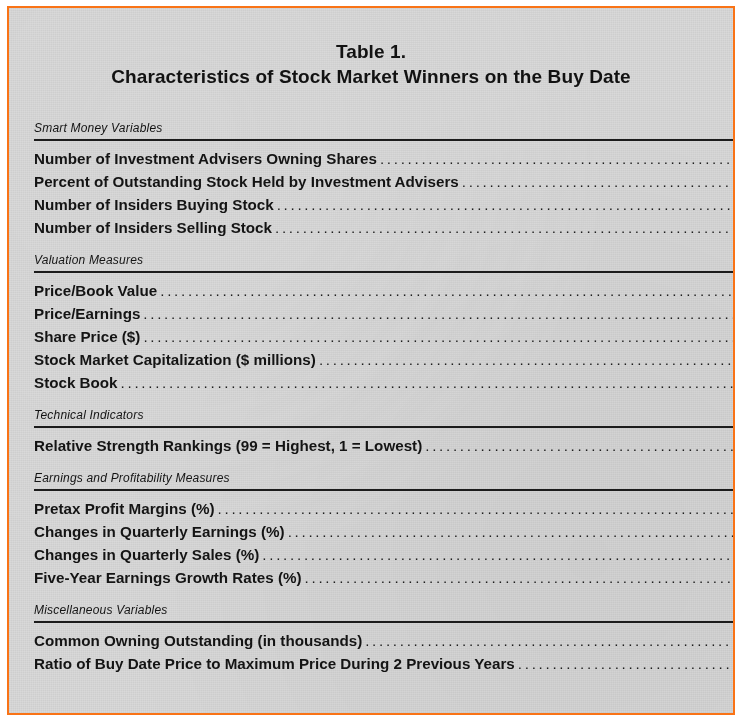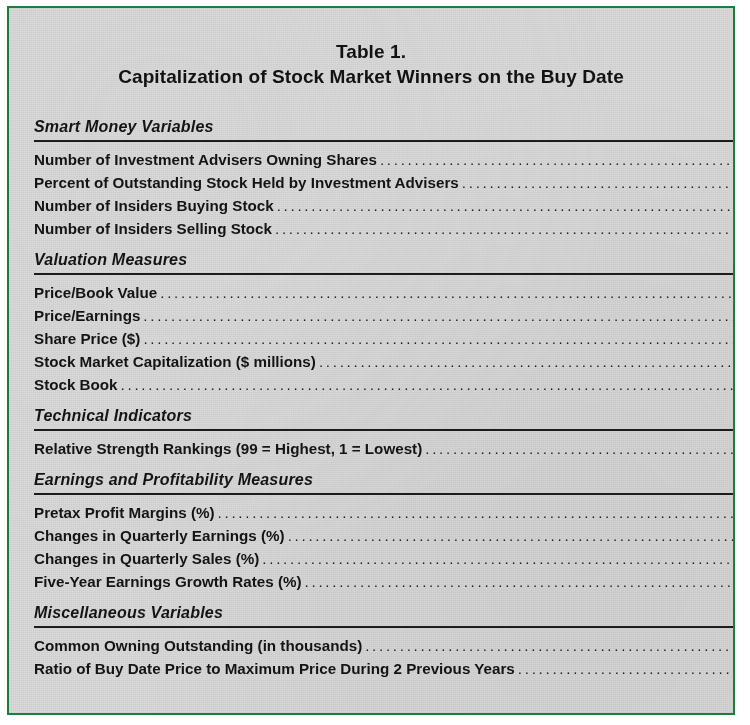--- a/index.html
+++ b/index.html
@@ -15,21 +15,21 @@
   }
 
   
   #page-frame {
     position: absolute;
     left: 7px;
     top: 6px;
     width: 728px;
     height: 709px;
     background: #d9d9d9;
-    border: 2px solid #15803d;
+    border: 2px solid #f97316;
     box-sizing: border-box;
     overflow: hidden;
   }
   
   #page-frame::before {
     content: "";
     position: absolute;
     inset: 0;
     pointer-events: none;
     background-image:
@@ -73,23 +73,23 @@
   
   .col-label { width: auto; }
 
   
   tr.section-row td {
     padding-top: 11px;
     padding-bottom: 3px;
   }
   tr.section-row.first td { padding-top: 3px; }
   .section-name {
-    font-weight: bold;
+    font-weight: normal;
     font-style: italic;
-    font-size: 16px;
+    font-size: 12px;
     letter-spacing: 0.2px;
     white-space: nowrap;
     margin-top: 19px;
   }
 
   
   tr.rule-row td {
     height: 0;
     padding: 0;
   }
@@ -125,21 +125,21 @@
   }
 </style>
 </head>
 <body>
 
 <div id="page-frame">
   <div id="content">
 
     <div class="title-block">
       <div class="title-line title-line-1">Table 1.</div>
-      <div class="title-line title-line-2">Capitalization of Stock Market Winners on the Buy Date</div>
+      <div class="title-line title-line-2">Characteristics of Stock Market Winners on the Buy Date</div>
     </div>
 
     <table class="tbl">
       <colgroup>
         <col class="col-label">
 
       </colgroup>
       <tbody id="table-body">
           <tr class="section-row first">
             <td><span class="section-name">Smart Money Variables</span></td>

